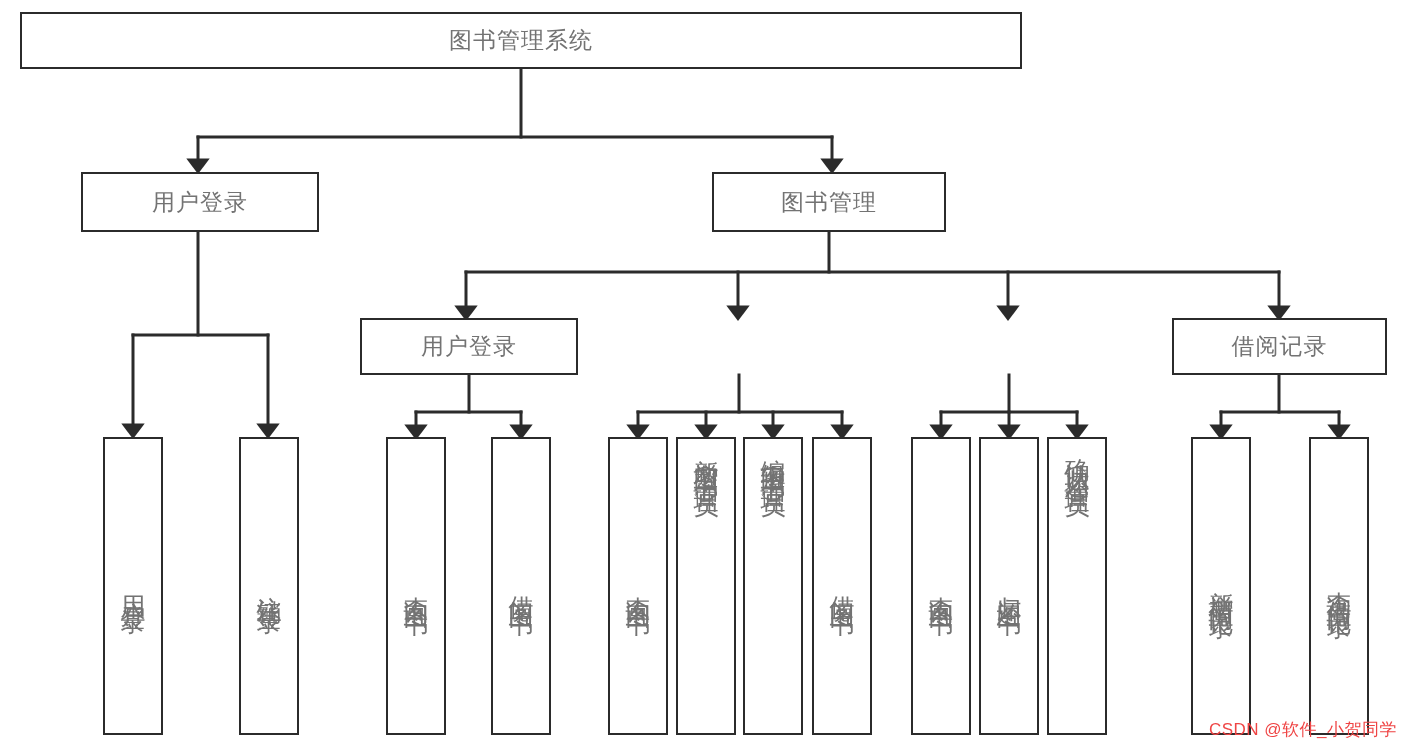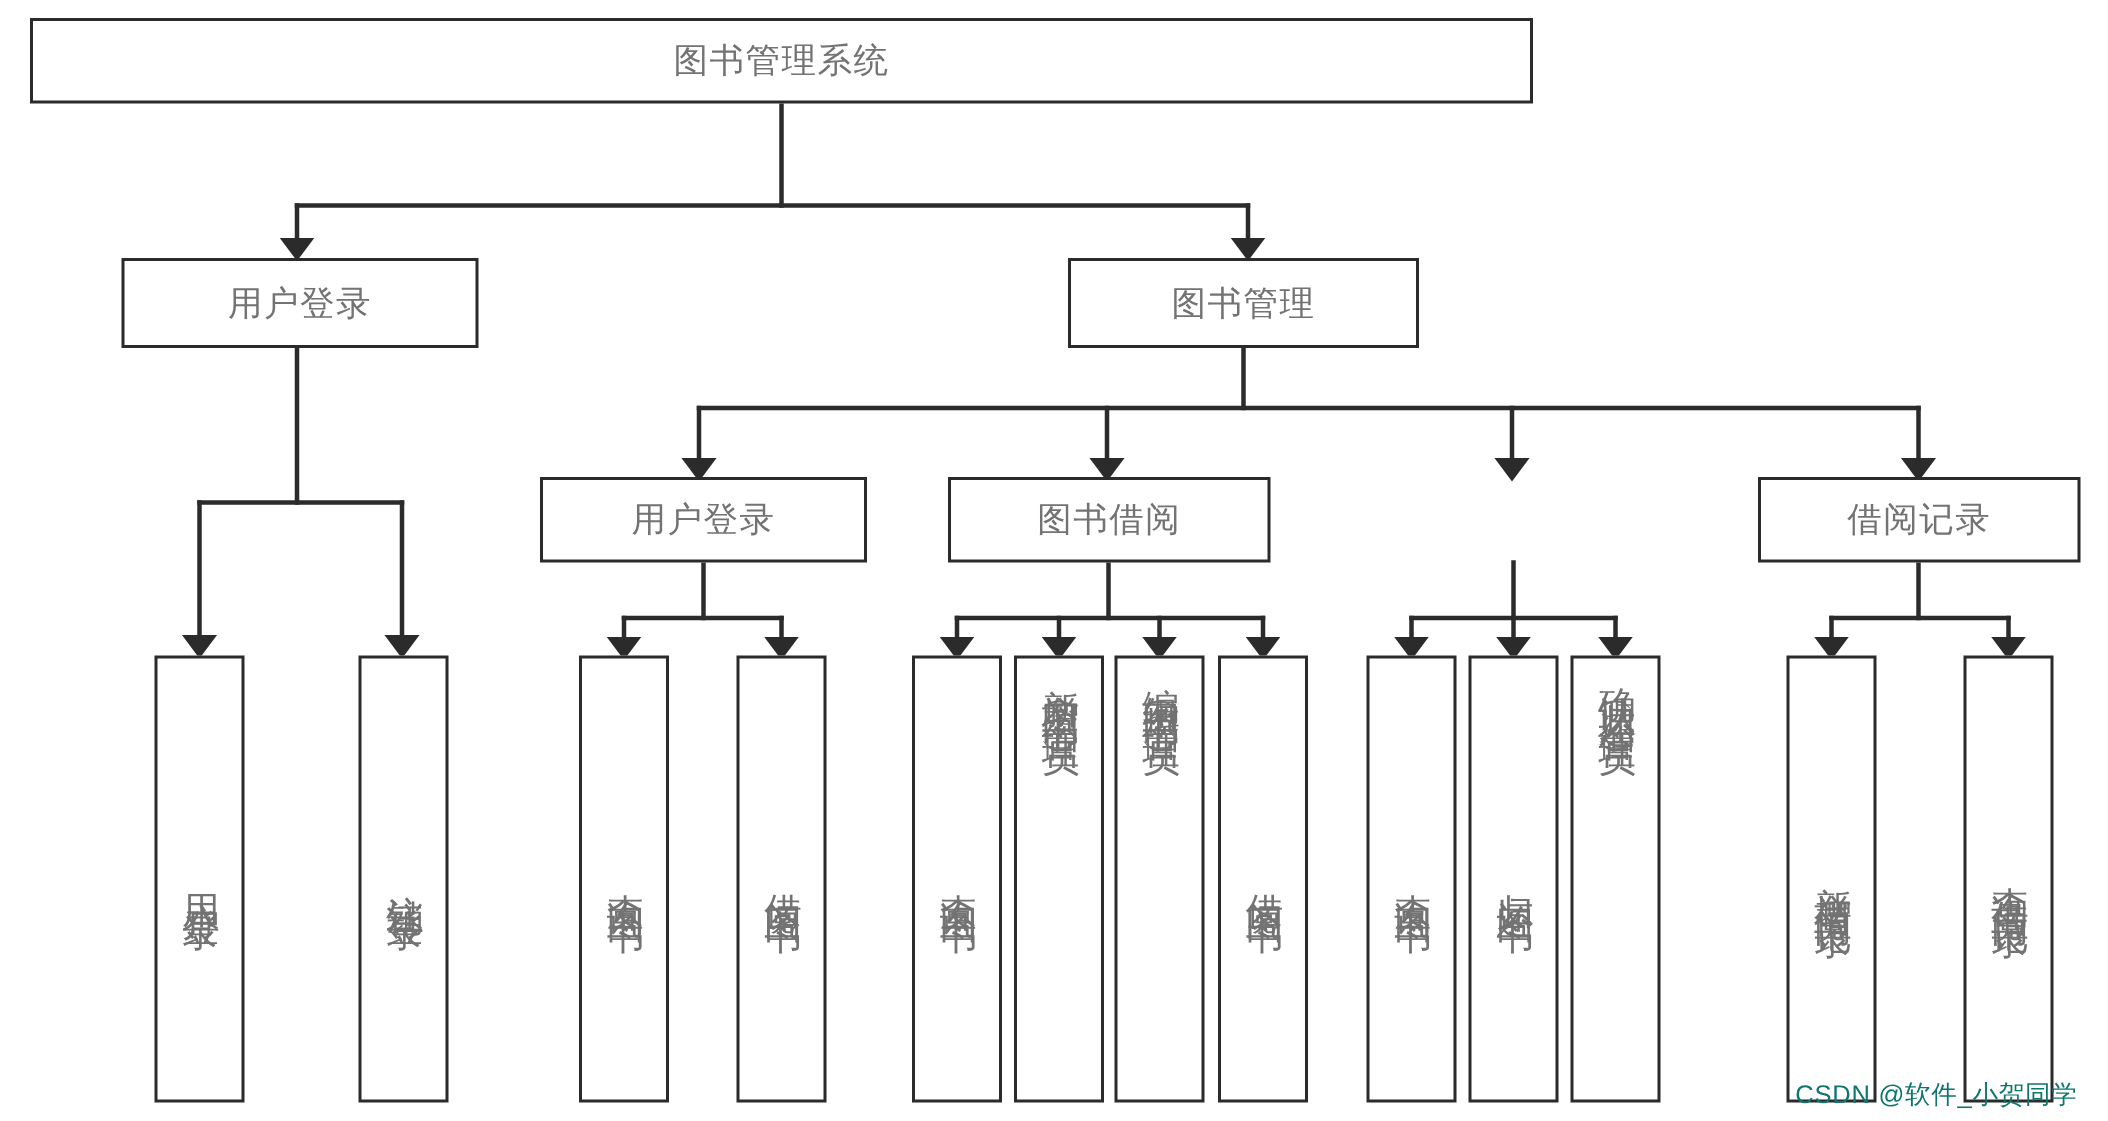--- a/index.html
+++ b/index.html
@@ -54,24 +54,24 @@
     letter-spacing: 5px;
     line-height: 1;
     white-space: nowrap;
     display: block;
   }
   .node.leaf.centered {
     align-items: center;
   }
   .watermark {
     position: absolute;
-    right: 20px;
+    right: 8px;
     bottom: 6px;
     font-size: 17px;
-    color: #0f766e;
+    color: #ef4444;
     letter-spacing: 0.5px;
     z-index: 3;
     white-space: nowrap;
   }
 </style>
 </head>
 <body>
 
 <div id="canvas">
 
@@ -134,23 +134,20 @@
   </div>
 
   <div class="node" style="left:712px; top:172px; width:234px; height:60px;justify-content:center;">
     <span class="label">图书管理</span>
   </div>
 
   <div class="node" style="left:360px; top:318px; width:218px; height:57px;">
     <span class="label">用户登录</span>
   </div>
 
-  <div class="node" style="left:632px; top:318px; width:215px; height:57px;">
-    <span class="label">图书借阅</span>
-  </div>
 
 
   <div class="node" style="left:1172px; top:318px; width:215px; height:57px;">
     <span class="label">借阅记录</span>
   </div>
 
   <div class="node leaf centered" style="left:103px; top:437px; width:60px; height:298px;">
     <span class="label">用户登录</span>
   </div>
 

